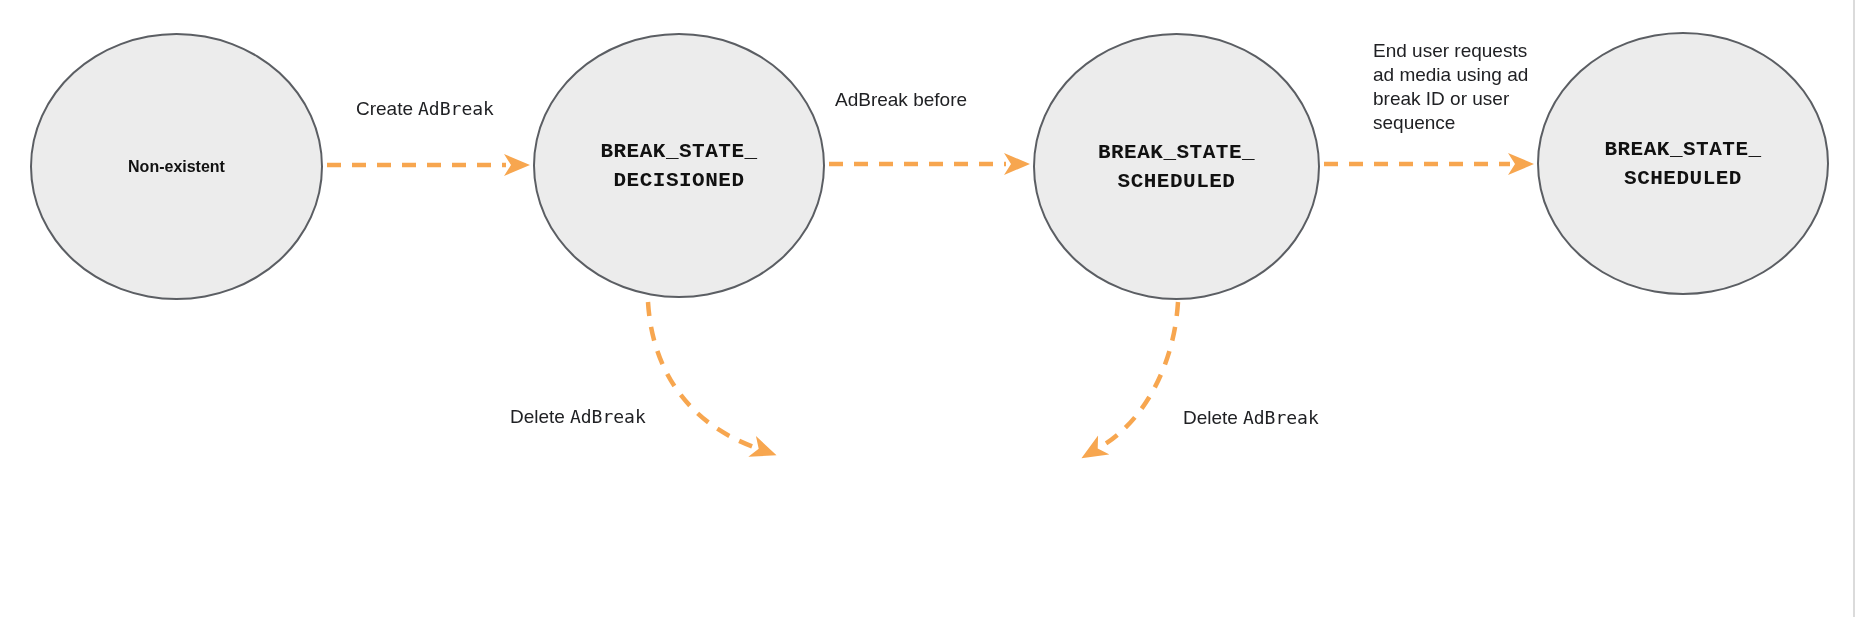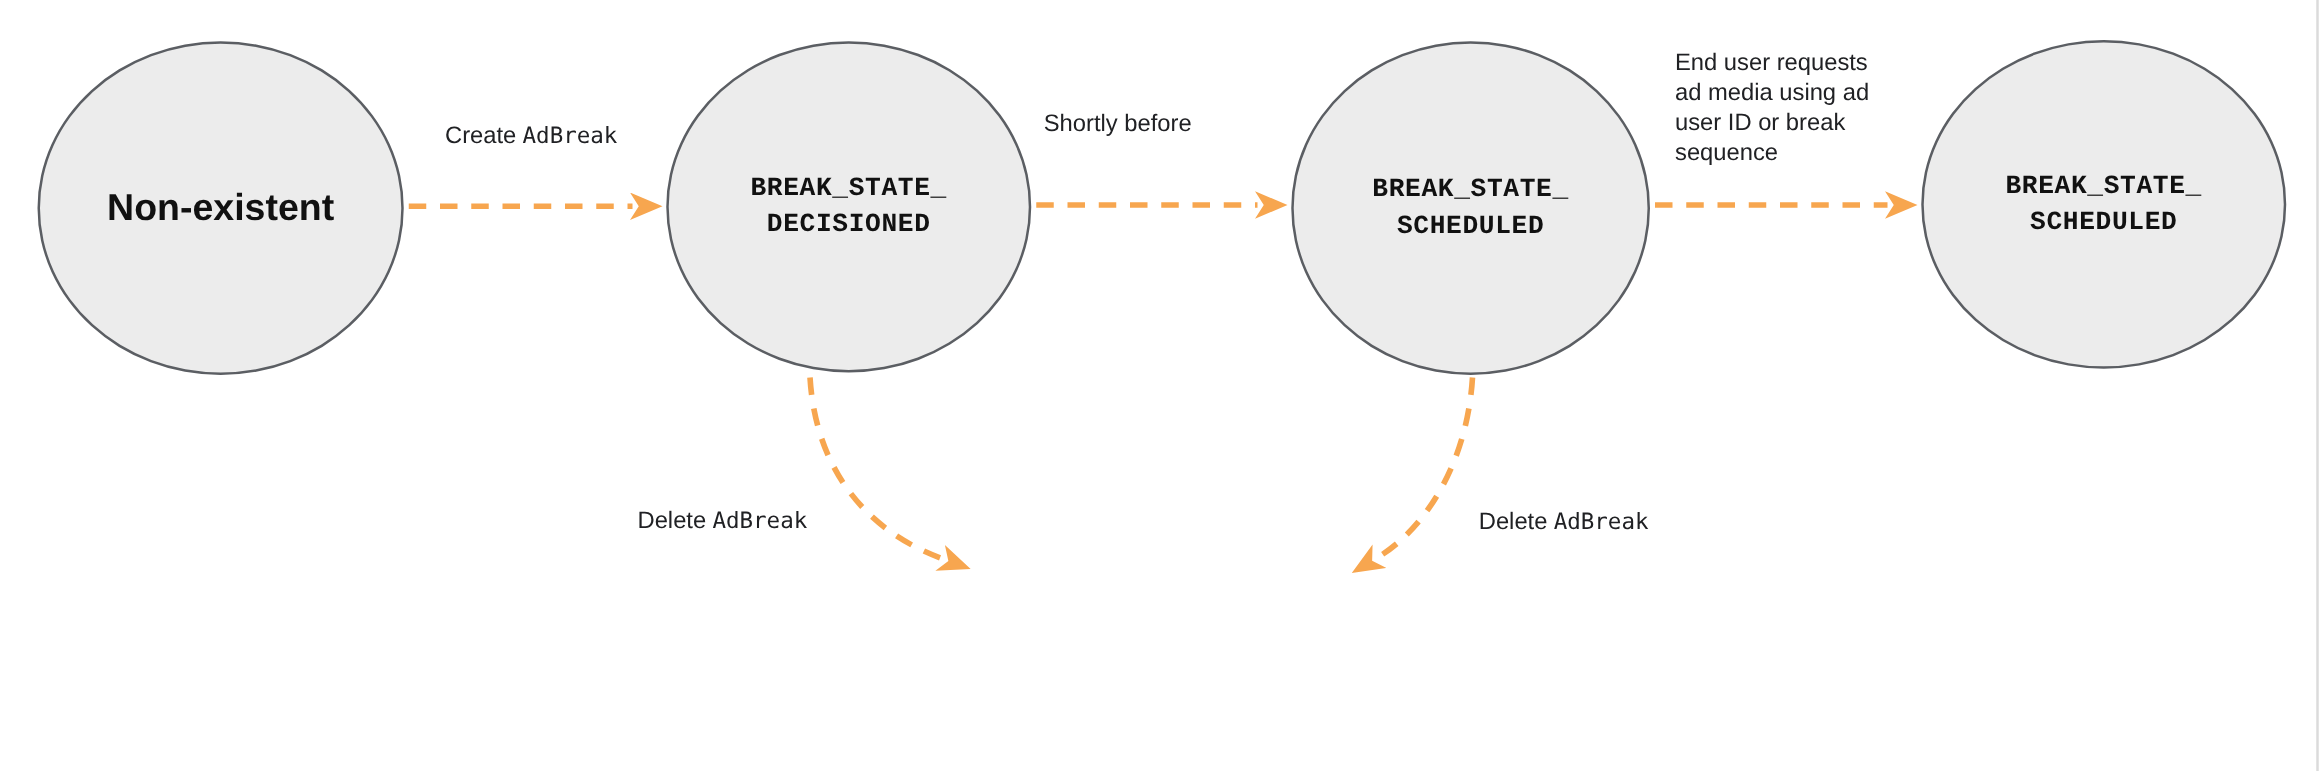--- a/index.html
+++ b/index.html
@@ -23,21 +23,21 @@
     background: #ECECEC;
     border: 2px solid #5B5E63;
     box-sizing: border-box;
     display: flex;
     align-items: center;
     justify-content: center;
     text-align: center;
   }
   .state-label {
     font-weight: bold;
-    font-size: 30px;
+    font-size: 16px;
     line-height: 29px;
     color: #111111;
   }
   .state-label.mono {
     font-family: Liberation Mono, monospace;
     font-size: 21px;
     letter-spacing: 0.5px;
   }
   .edge-label {
     position: absolute;
@@ -46,21 +46,21 @@
     color: #202124;
     white-space: nowrap;
   }
   .edge-label .code,
   .edge-label.mixed-lines .code-line {
     font-family: "DejaVu Sans Mono", monospace;
     font-size: 18px;
   }
   .edge-label .sans { margin-right: 5px; }
   .edge-label.two-line { line-height: 28px; }
-  .edge-label.wrap { white-space: normal; }
+  .edge-label.wrap { white-space: normal; margin-left: 33px; }
   .page-edge-line {
     position: absolute;
     top: 0;
     left: 1853px;
     width: 2px;
     height: 617px;
     background: #DBDBDB;
   }
 </style>
 </head>
@@ -105,27 +105,27 @@
       <div>SCHEDULED</div>
     </div>
   </div>
 
 
   <div class="edge-label" style="left:356px; top:97px;text-align:center;">
     <span class="sans">Create</span><span class="code">AdBreak</span>
   </div>
 
   <div class="edge-label two-line" style="left:835px; top:86px;">
-    <div class="sans">Shortly before</div>
+    <div class="sans">AdBreak before</div>
   </div>
 
   <div class="edge-label wrap" style="left:1340px; top:39px; width:190px;">
     <div>End user requests</div>
     <div>ad media using ad</div>
-    <div>user ID or break</div>
+    <div>break ID or user</div>
     <div>sequence</div>
   </div>
 
   <div class="edge-label" style="left:510px; top:405px;">
     <span class="sans">Delete</span><span class="code">AdBreak</span>
   </div>
 
   <div class="edge-label" style="left:1183px; top:406px;">
     <span class="sans">Delete</span><span class="code">AdBreak</span>
   </div>

